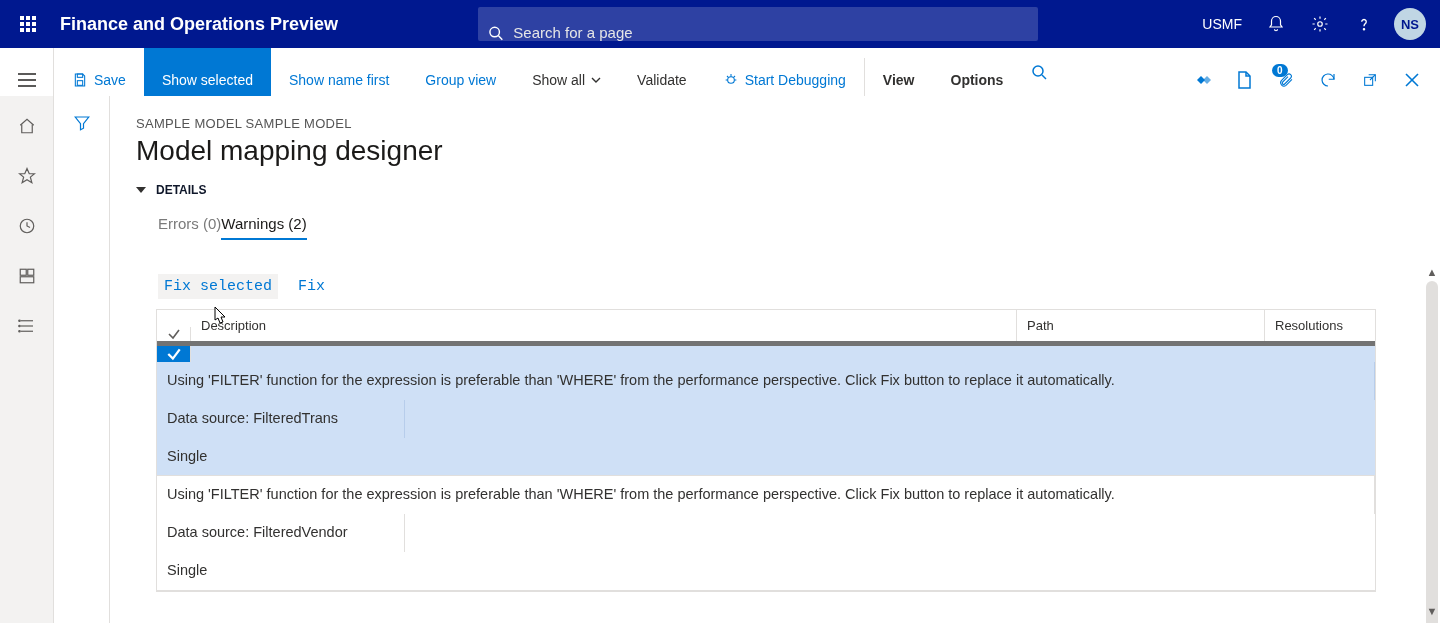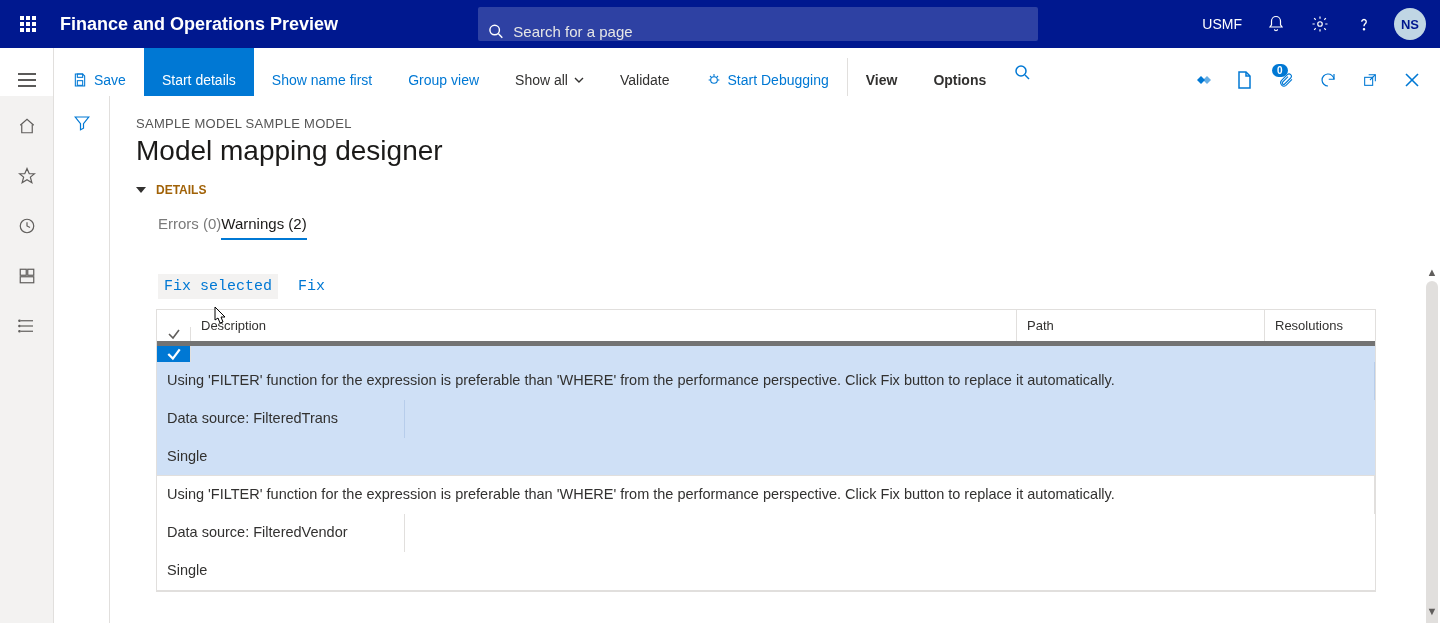--- a/index.html
+++ b/index.html
@@ -38,22 +38,22 @@
   .search-wrap {
     margin-left: 140px;
     flex: 0 0 auto;
   }
   .searchbox {
     width: 560px;
     height: 34px;
     background: rgba(255,255,255,0.18);
     border-radius: 2px;
     display: flex;
-    align-items: flex-start;
-    padding: 16px 10px;
+    align-items: flex-end;
+    padding: 0 10px;
     color: #e6e6e6;
   }
   .searchbox input {
     background: transparent;
     border: none;
     outline: none;
     color: #fff;
     font-size: 15px;
     margin-left: 10px;
     width: 100%;
@@ -196,21 +196,21 @@
     font-weight: 400;
     color: #1b1a19;
     margin-top: 4px;
   }
   .details-hdr {
     display: inline-flex; align-items: center;
     gap: 10px;
     margin-top: 16px;
     font-size: 12px;
     font-weight: 600;
-    color: #a16207;
+    color: #0f172a;
     cursor: pointer;
   }
   .details-hdr .tri {
     width: 0; height: 0;
     border-left: 5px solid transparent;
     border-right: 5px solid transparent;
     border-top: 6px solid #323130;
   }
   .tabs {
     display: flex;
@@ -372,21 +372,21 @@
   </div>
   <div class="ab-btn save">
     <svg width="16" height="16" viewBox="0 0 24 24" fill="none" stroke="#0078d4" stroke-width="1.6">
         <path d="M5 3h11l3 3v15H5z"></path>
         <rect x="8" y="3" width="8" height="5"></rect>
         <rect x="8" y="13" width="8" height="7"></rect>
       </svg>
     <span>Save</span>
   </div>
   <div class="ab-btn showdetails">
-    <span>Start details</span>
+    <span>Show selected</span>
   </div>
   <div class="ab-btn">
     <span>Show name first</span>
   </div>
   <div class="ab-btn">
     <span>Group view</span>
   </div>
   <div class="ab-btn plain">
     <span>Show all</span>
     <svg width="10" height="10" viewBox="0 0 10 10">

